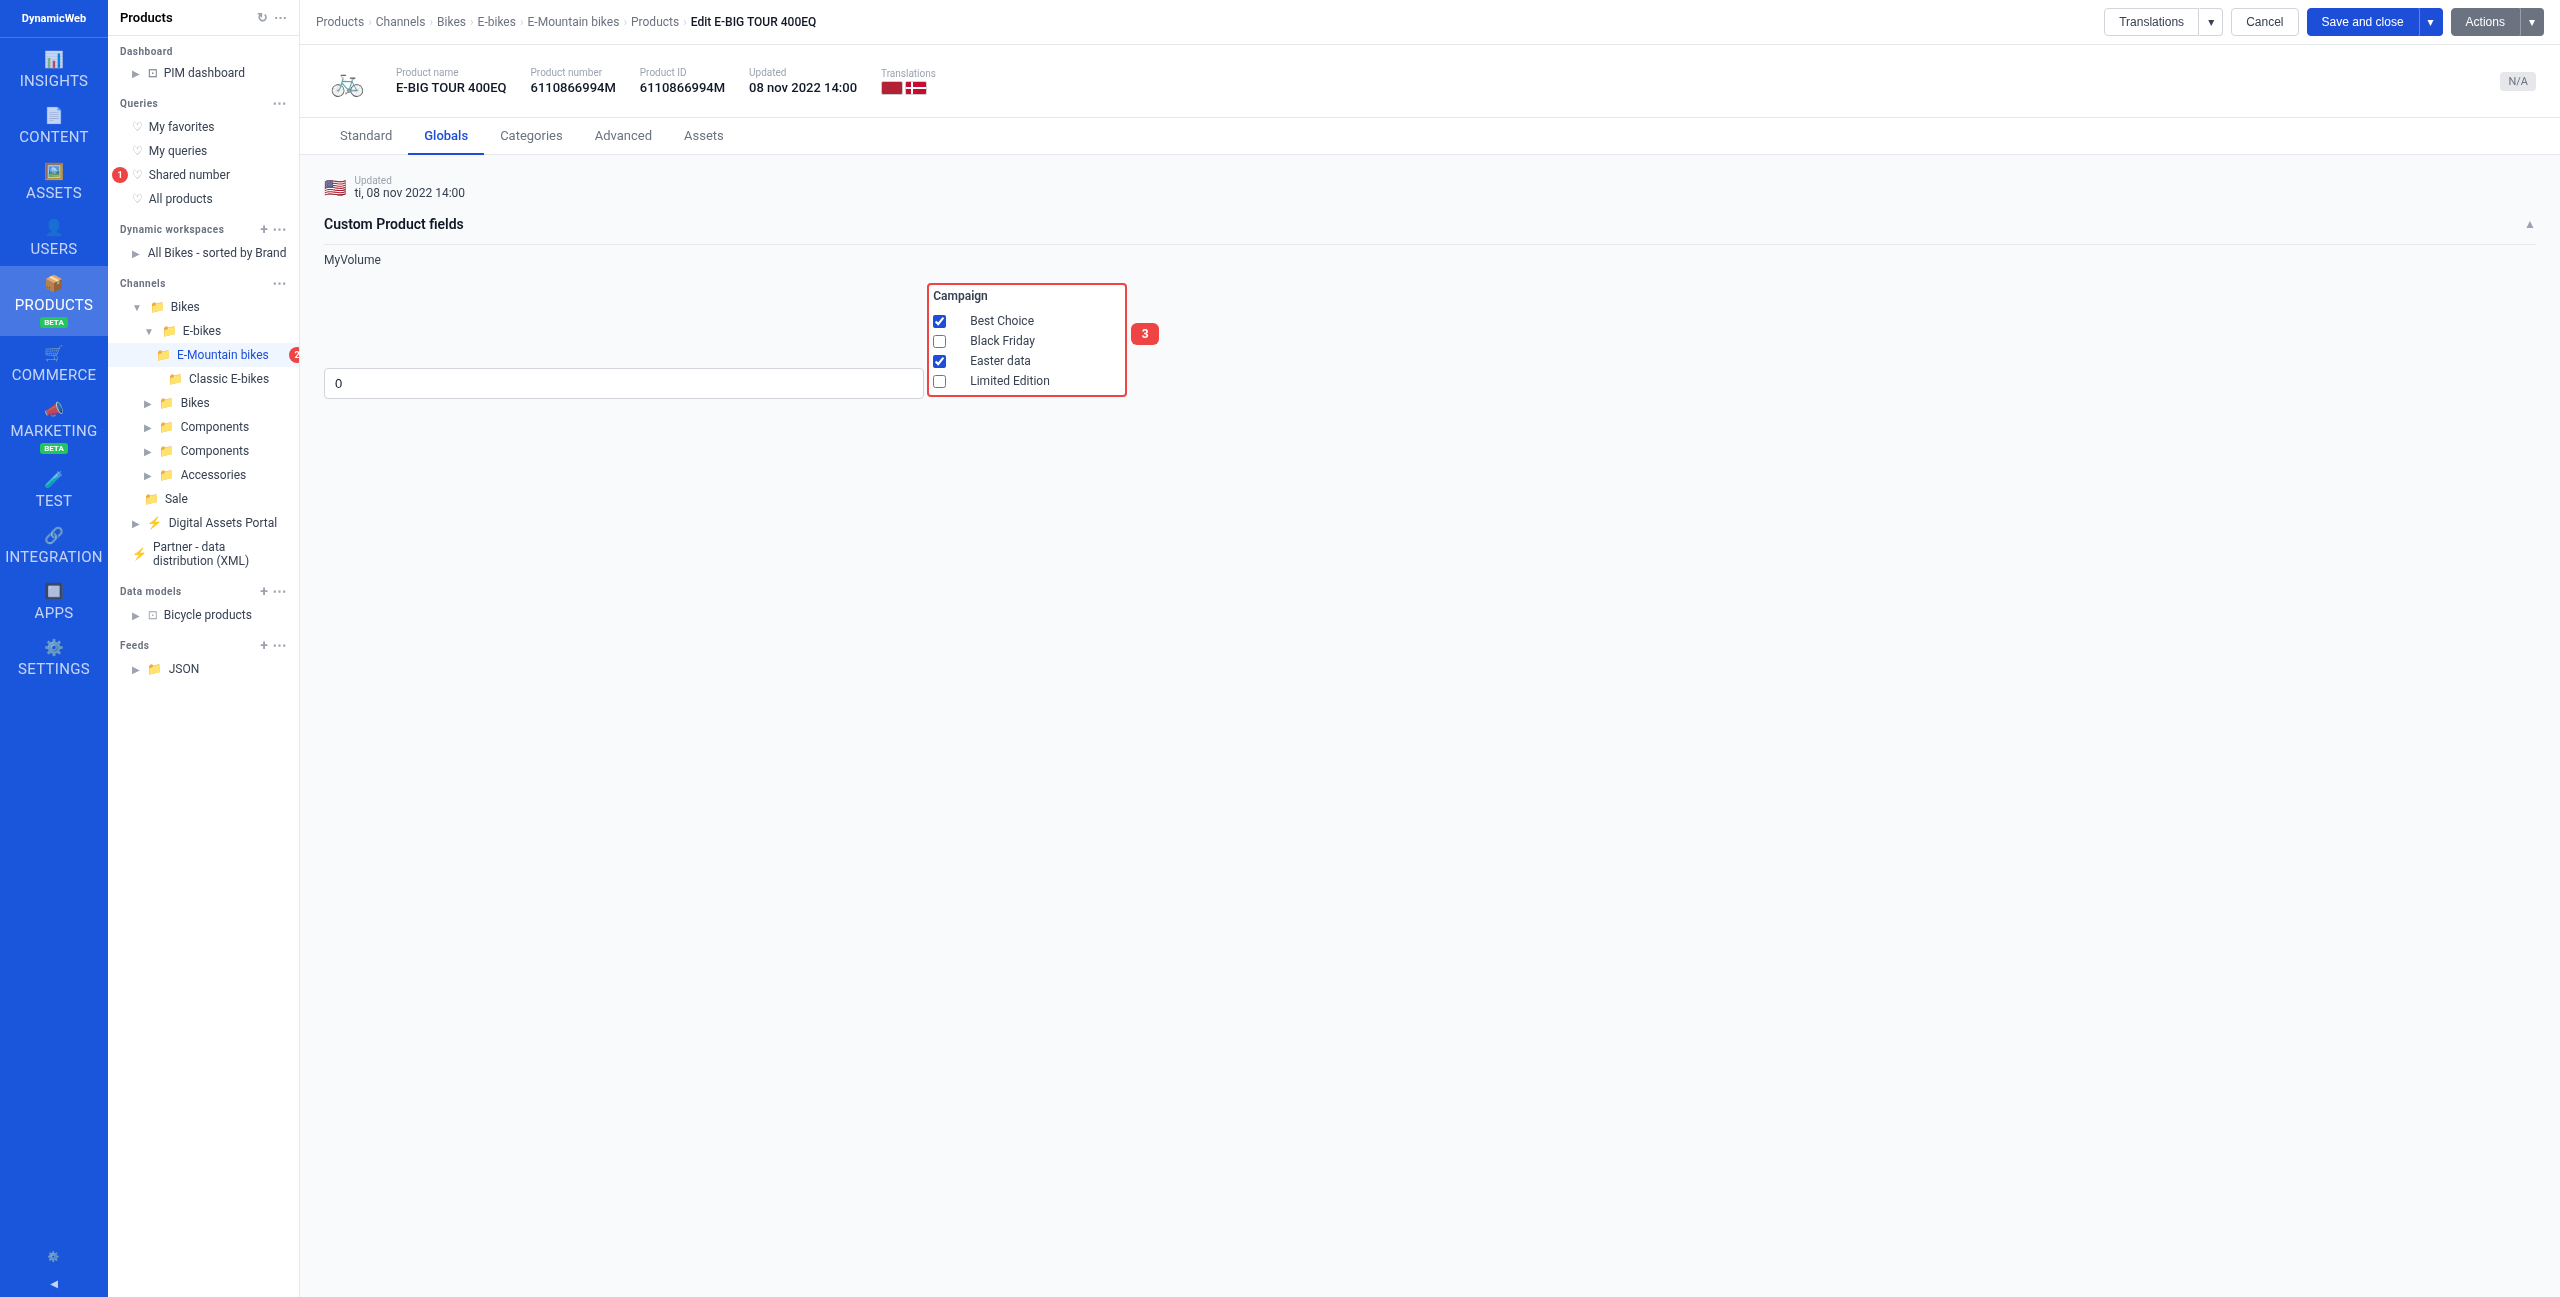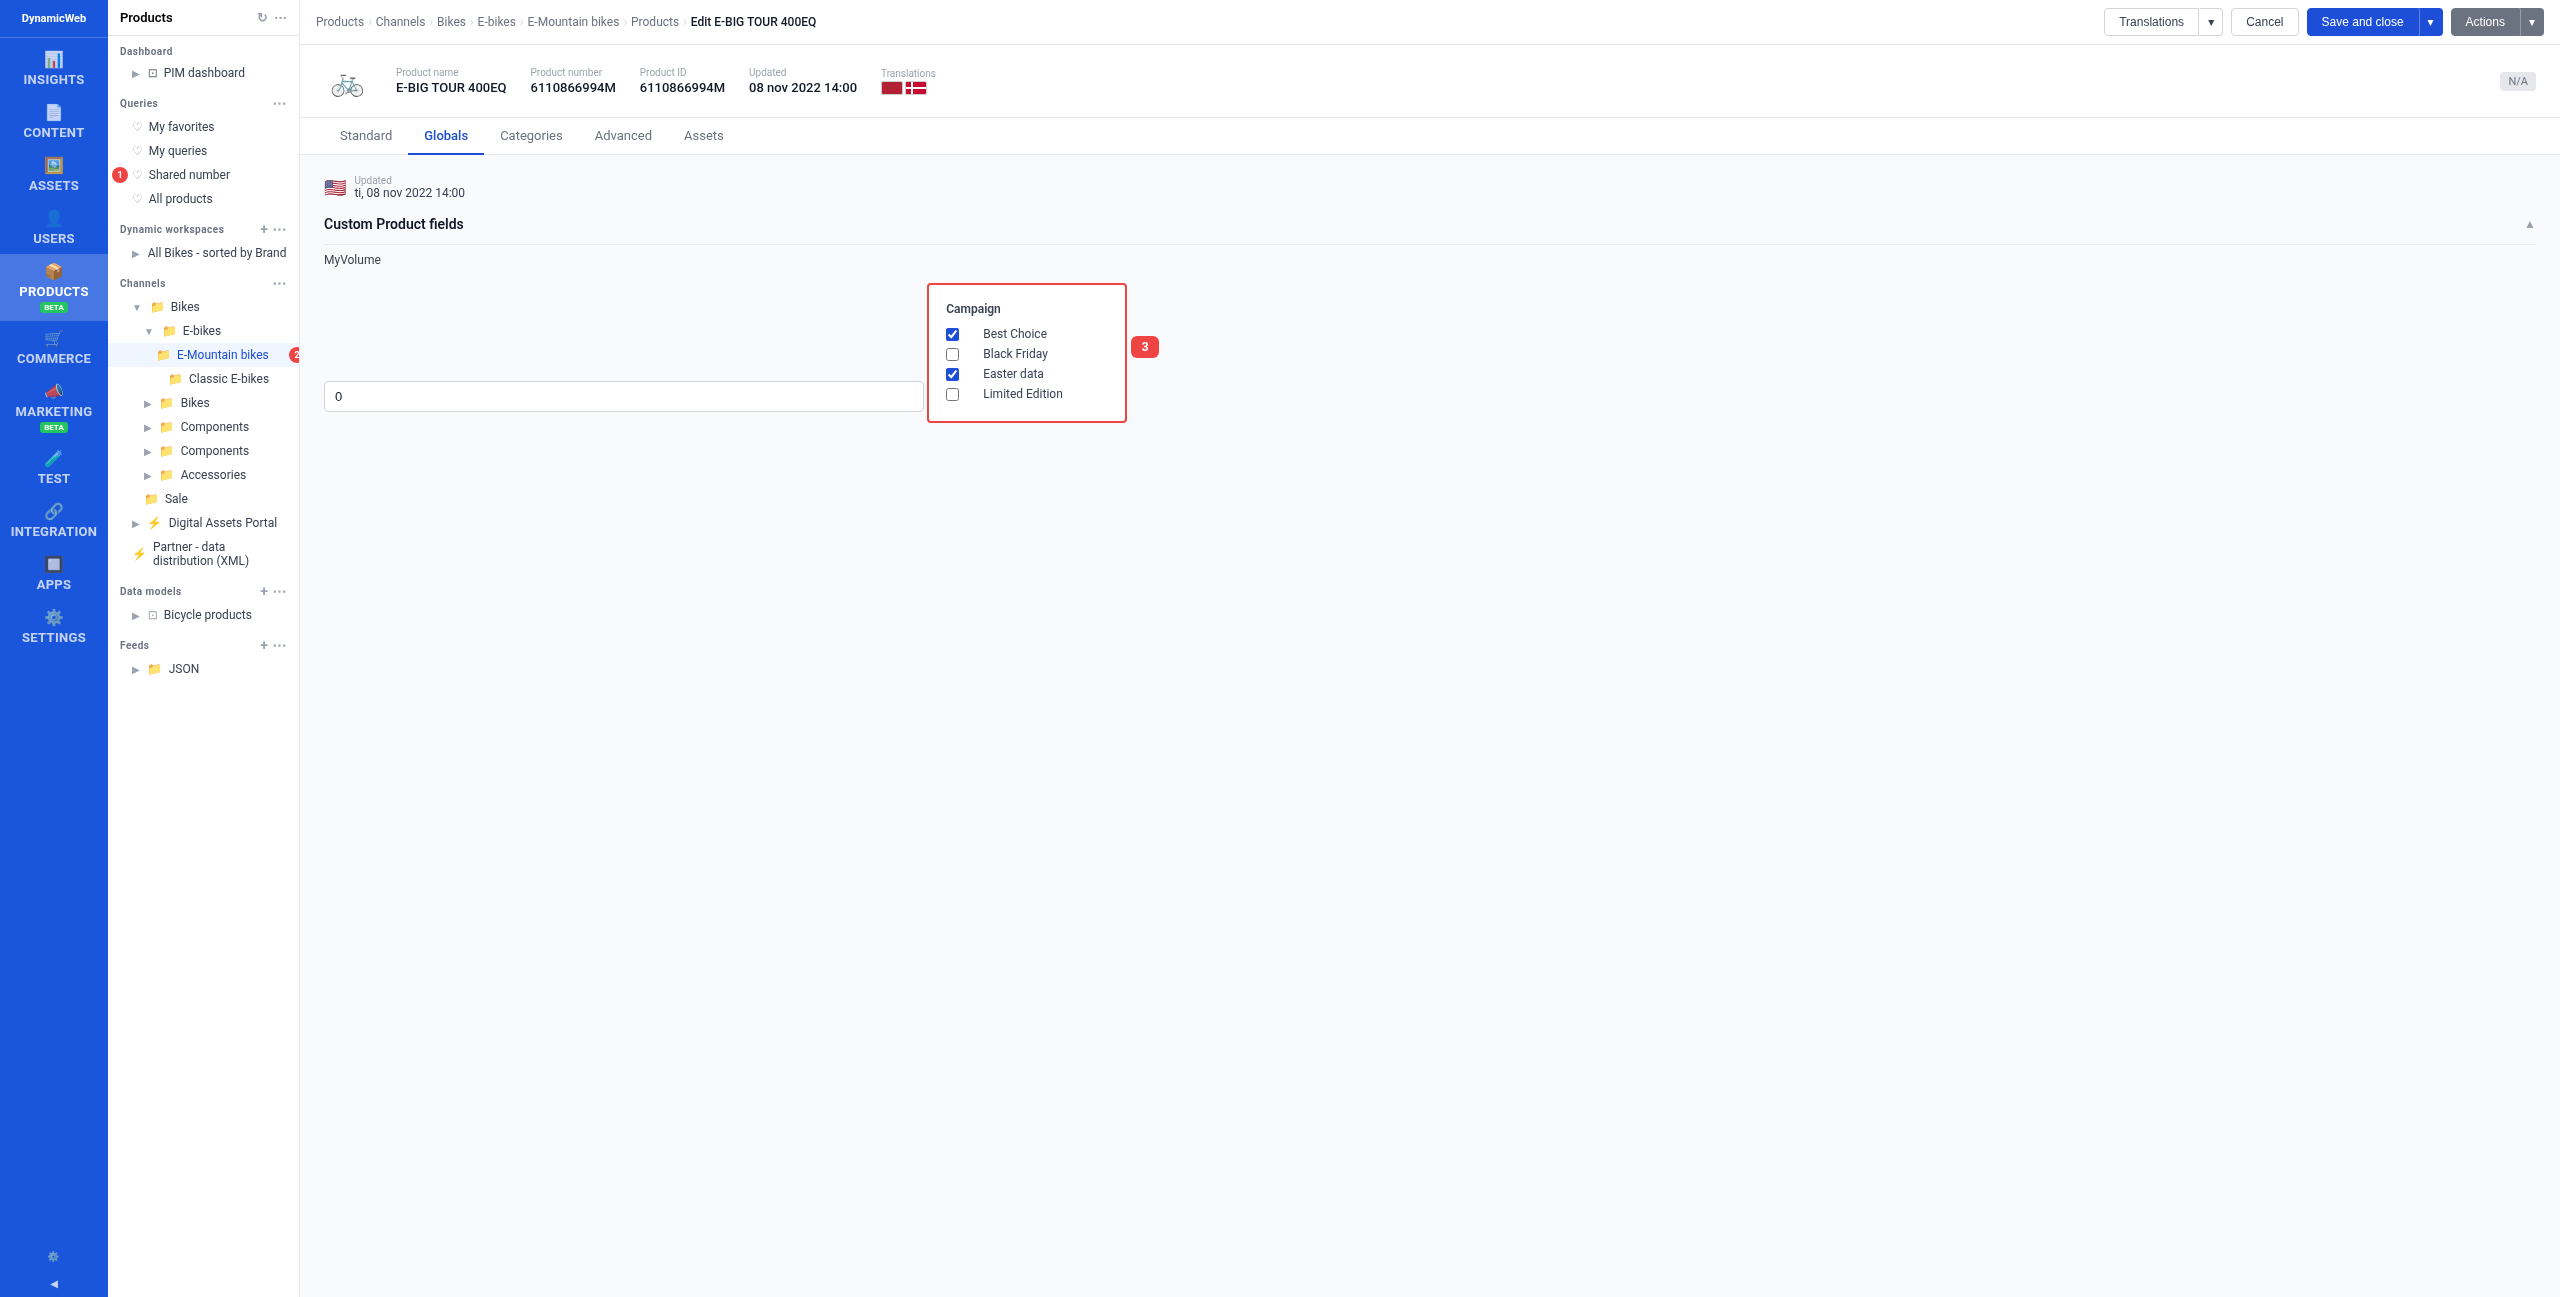--- a/index.html
+++ b/index.html
@@ -33,21 +33,21 @@
       align-items: center;
       padding: 8px 4px;
       color: rgba(255,255,255,0.75);
       cursor: pointer;
       font-size: 10px;
       gap: 3px;
       position: relative;
     }
     .nav-item.active { background: rgba(255,255,255,0.2); color: white; }
     .nav-item .icon { font-size: 16px; }
-    .nav-item .label { font-size: 13px; text-transform: uppercase; font-weight: 700; letter-spacing: 0.3px; }
+    .nav-item .label { font-size: 15px; text-transform: uppercase; font-weight: 400; letter-spacing: 0.3px; }
     .nav-badge {
       background: #22c55e;
       color: white;
       font-size: 8px;
       padding: 1px 4px;
       border-radius: 3px;
       font-weight: 700;
     }
     .nav-bottom {
       margin-top: auto;
@@ -221,21 +221,21 @@
       color: #111827;
       background: white;
     }
 
     
     .campaign-dropdown {
       border: 2px solid #ef4444;
       border-radius: 4px;
       background: white;
       width: 200px;
-      padding: 17px;
+      padding: 4px;
       margin-top: 12px;
       position: relative;
     }
     .campaign-title { font-size: 12px; font-weight: 600; color: #374151; margin-bottom: 8px; }
     .checkbox-item {
       display: flex;
       align-items: center;
       gap: 24px;
       padding: 3px 0;
       font-size: 12px;

